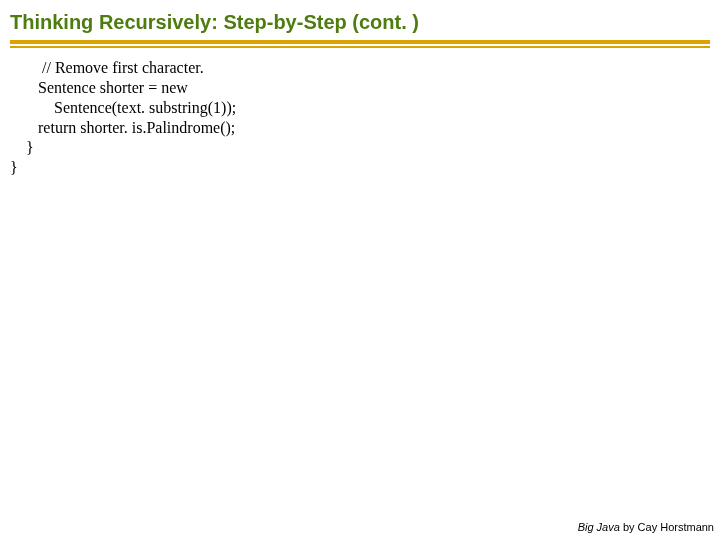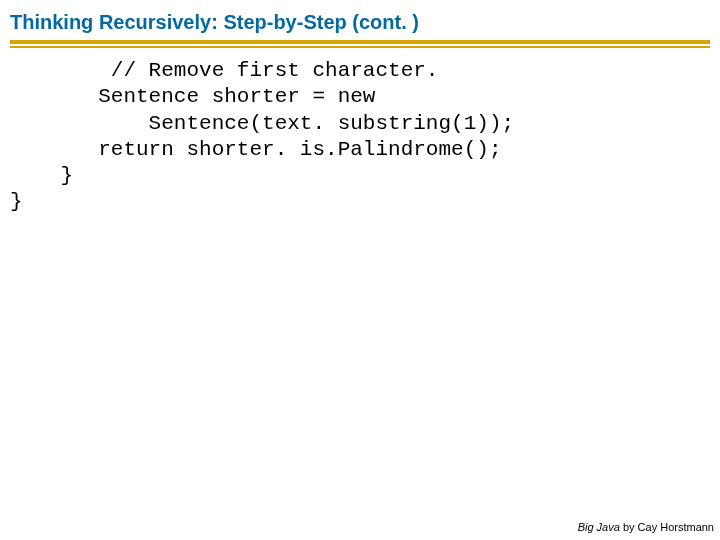--- a/index.html
+++ b/index.html
@@ -8,38 +8,38 @@
     height: 540px;
     background: #ffffff;
     font-family: Arial, Helvetica, sans-serif;
     position: relative;
     overflow: hidden;
   }
   .title-block {
     padding: 10px 10px 0 10px;
   }
   .title {
-    color: #0369a1;
+    color: #4d7c0f;
     font-size: 20px;
     font-weight: bold;
     line-height: 1.2;
   }
   .thick-rule {
     border: none;
     border-bottom: 4px solid #d9a400;
     margin-top: 6px;
   }
   .thin-rule {
     border: none;
     border-bottom: 2px solid #d9a400;
     margin-top: 2px;
   }
   .code-area {
-    font-family: Liberation Mono, monospace;
-    font-size: 21px;
+    font-family: Liberation Serif, serif;
+    font-size: 16px;
     line-height: 1.25;
     color: #000;
     padding: 10px 8px 0 10px;
     white-space: pre;
   }
   .footer {
     position: absolute;
     bottom: 6px;
     right: 6px;
     text-align: center;

